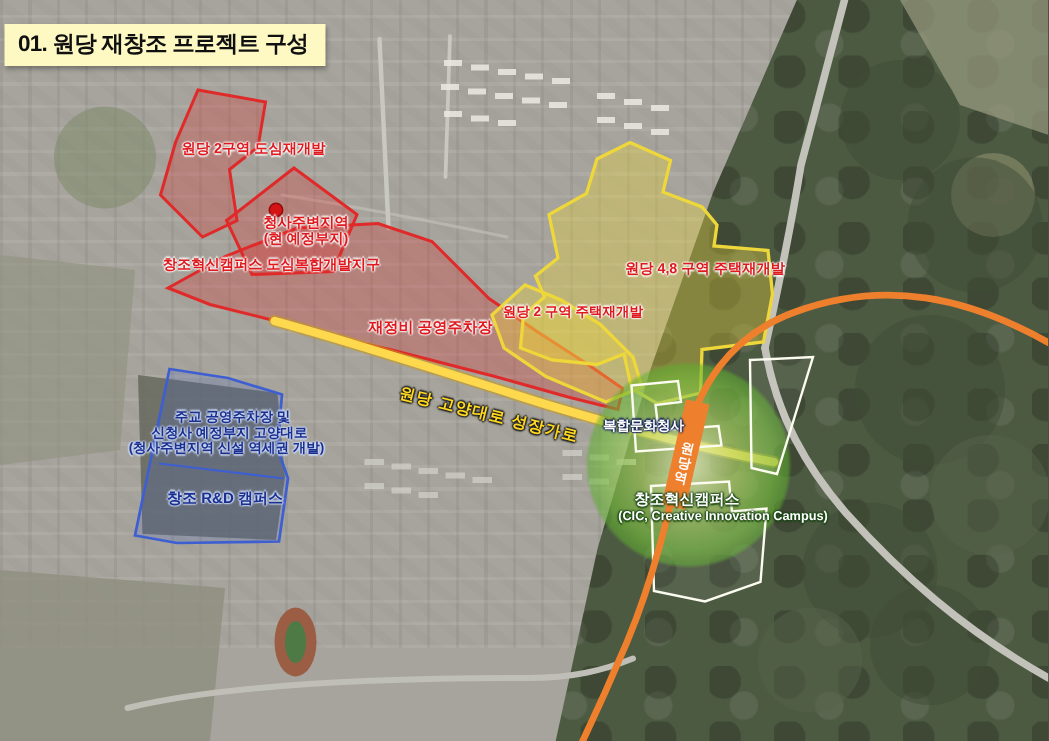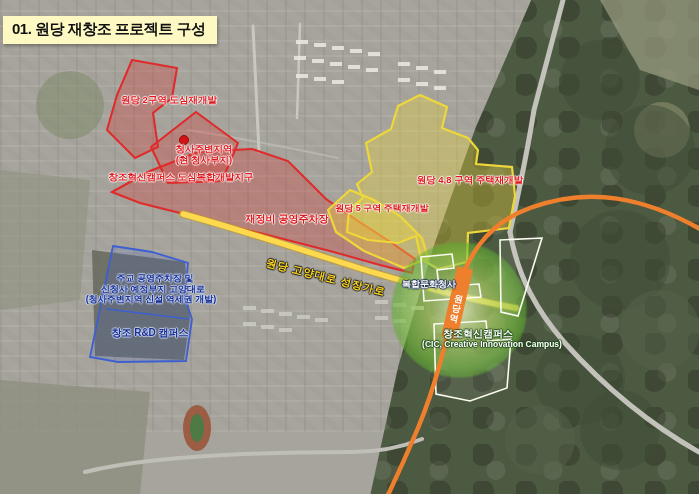--- a/index.html
+++ b/index.html
@@ -24,21 +24,21 @@
   .red-lb{color:#e0191e;font-size:9.5px;
       text-shadow:-1px 0 1px rgba(255,255,255,.85),1px 0 1px rgba(255,255,255,.85),
                    0 -1px 1px rgba(255,255,255,.85),0 1px 1px rgba(255,255,255,.85);}
   .navy-lb{color:#1b2f8f;font-size:9px;
       text-shadow:-1px 0 1px rgba(205,220,250,.9),1px 0 1px rgba(205,220,250,.9),
                    0 -1px 1px rgba(205,220,250,.9),0 1px 1px rgba(205,220,250,.9);}
   .white-navy-lb{color:#fff;font-size:9px;
       text-shadow:-1px 0 1px #1a2a5e,1px 0 1px #1a2a5e,0 -1px 1px #1a2a5e,0 1px 1px #1a2a5e;}
   .white-green-lb{color:#fff;
       text-shadow:-1px 0 1px rgba(25,70,20,.9),1px 0 1px rgba(25,70,20,.9),
-                   0 -1px 1px rgba(25,70,20,.9),0 1px 1px rgba(25,70,20,.9);margin-left:20px;}
+                   0 -1px 1px rgba(25,70,20,.9),0 1px 1px rgba(25,70,20,.9);}
   .road-lb{color:#ffd81f;font-size:10.5px;letter-spacing:1px;
       transform:translate(-50%,-50%) rotate(14deg);
       text-shadow:-1px 0 1px #1c1c1c,1px 0 1px #1c1c1c,0 -1px 1px #1c1c1c,0 1px 1px #1c1c1c;}
   
   .station-band{position:absolute;left:457px;top:303px;width:16px;height:72px;
       transform:translate(-50%,-50%) rotate(13deg);background:#ee7f2d;z-index:30;
       display:flex;align-items:center;justify-content:center;}
   .station-band span{writing-mode:vertical-rl;text-orientation:upright;color:#fff;
       font-size:9px;font-weight:700;letter-spacing:1px;}
   
@@ -165,30 +165,30 @@
 
     <circle cx="184" cy="140" r="4.5" fill="#d41414" stroke="#8e0b0b" stroke-width="1"></circle>
   </svg>
 
   <div class="station-band">
     <span>원당역</span>
   </div>
 
   <div class="lb red-lb" style="left:169px;top:100px">원당 2구역 도심재개발</div>
   <div class="lb red-lb" style="left:204px;top:149px">청사주변지역</div>
-  <div class="lb red-lb" style="left:204px;top:160px">(현 청사부지)</div>
+  <div class="lb red-lb" style="left:204px;top:160px">(현 예정부지)</div>
   <div class="lb red-lb" style="left:181px;top:177px">창조혁신캠퍼스 도심복합개발지구</div>
   <div class="lb red-lb" style="left:287px;top:219px;font-size:10px">재정비 공영주차장</div>
   <div class="lb red-lb" style="left:470px;top:180px">원당 4,8 구역 주택재개발</div>
-  <div class="lb red-lb" style="left:382px;top:208px;font-size:9px">원당 5 구역 주택재개발</div>
+  <div class="lb red-lb" style="left:382px;top:208px;font-size:9px">원당 2 구역 주택재개발</div>
   <div class="lb navy-lb" style="left:155px;top:278px">주교 공영주차장 및</div>
   <div class="lb navy-lb" style="left:153px;top:289px">신청사 예정부지 고양대로</div>
   <div class="lb navy-lb" style="left:151px;top:299px">(청사주변지역 신설 역세권 개발)</div>
   <div class="lb navy-lb" style="left:150px;top:333px;font-size:10px">창조 R&amp;D 캠퍼스</div>
   <div class="lb road-lb" style="left:326px;top:277px">원당 고양대로 성장가로</div>
   <div class="lb white-navy-lb" style="left:429px;top:284px">복합문화청사</div>
   <div class="lb white-green-lb" style="left:458px;top:334px;font-size:10px">창조혁신캠퍼스</div>
-  <div class="lb white-green-lb" style="left:472px;top:344px;font-size:8.5px">(CIC, Creative Innovation Campus)</div>
+  <div class="lb white-green-lb" style="left:482px;top:344px;font-size:8.5px">(CIC, Creative Innovation Campus)</div>
 
   <div class="title-box">
     <span>01. 원당 재창조 프로젝트 구성</span>
   </div>
 </div>
 
 </body></html>

